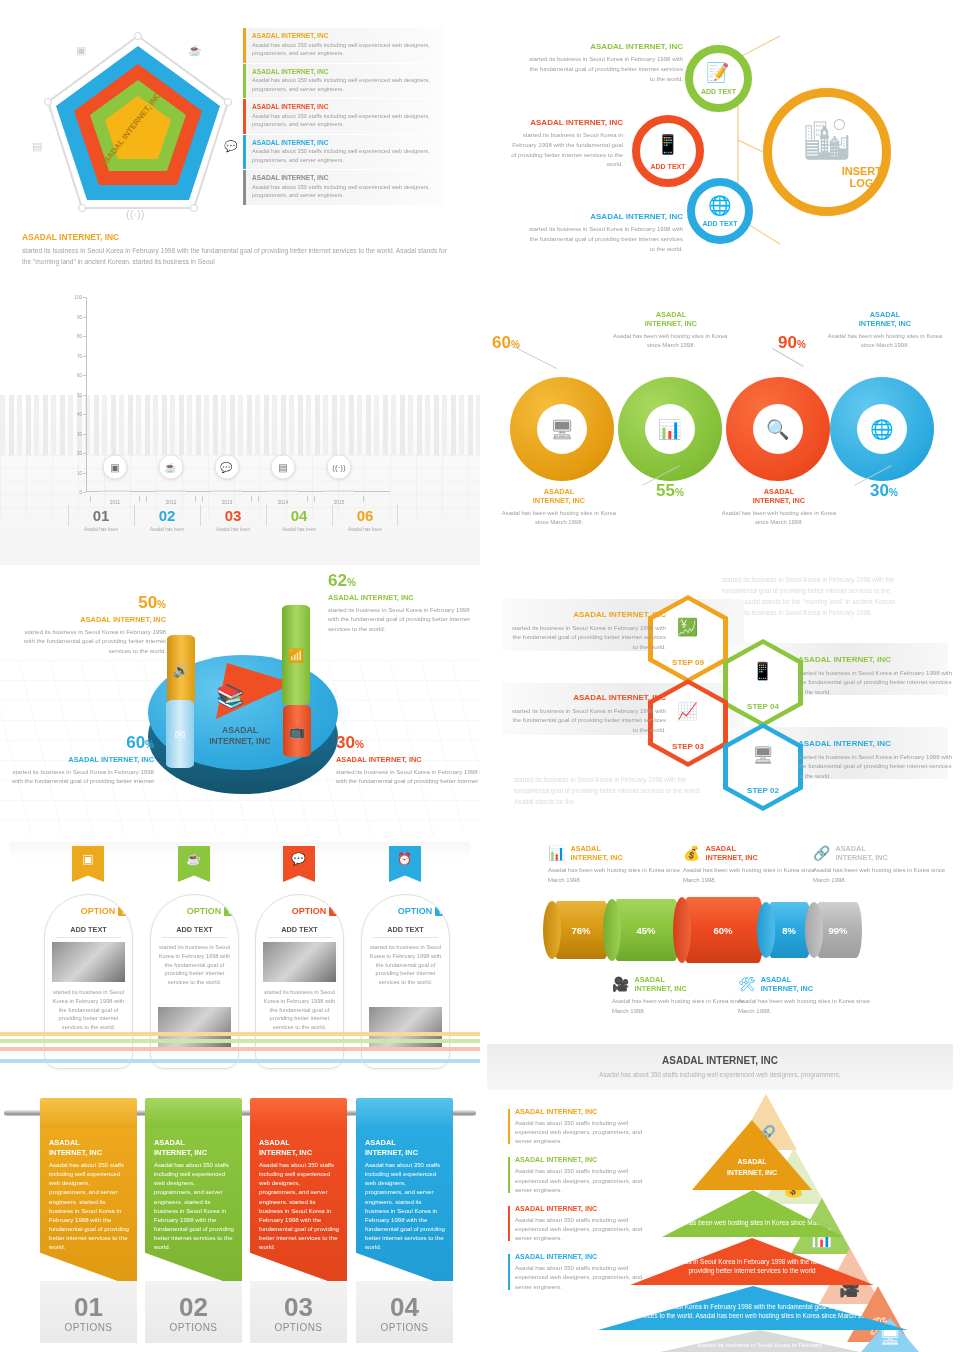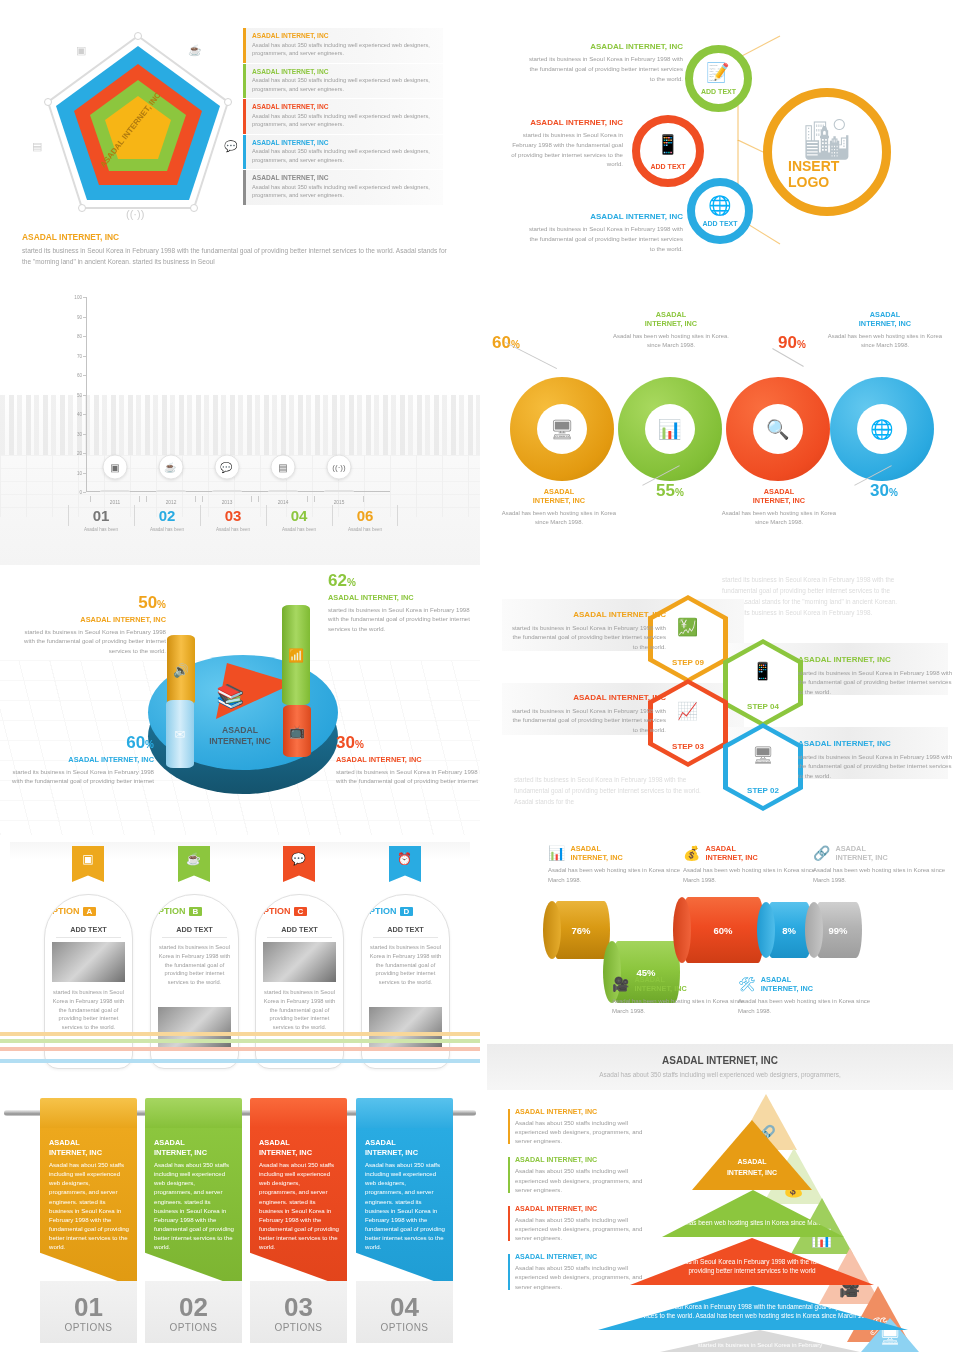--- a/index.html
+++ b/index.html
@@ -39,22 +39,22 @@
   #circles-panel { left:480px; top:0; width:480px; height:285px; }
   .cbubble { position:absolute; border-radius:50%; background:#fff;
              display:flex; align-items:flex-end; justify-content:center; }
   .cbubble .lbl { font-size:7px; font-weight:bold; padding-bottom:9px; }
   .cbubble .ic { position:absolute; left:50%; top:38%; transform:translate(-50%,-50%); font-size:19px; }
   .ctext { position:absolute; text-align:right; }
   .ctext .h { font-size:8px; font-weight:bold; margin-bottom:3px; }
   .ctext .p { font-size:6.1px; line-height:1.6; color:#9d9d9d; }
   #insert-logo { position:absolute; left:283px; top:88px; width:128px; height:128px;
                  border-radius:50%; border:9px solid #f0a31c; background:#fff; }
-  #insert-logo .lg { position:absolute; left:16px; right:0; bottom:17px; text-align:left;
-                 font-size:14px; font-weight:bold; color:#f0a31c; line-height:1.15; }
+  #insert-logo .lg { position:absolute; left:0; right:0; bottom:17px; text-align:right;
+                 font-size:11px; font-weight:bold; color:#f0a31c; line-height:1.15; }
   #insert-logo .bld { position:absolute; left:50%; top:38%; transform:translate(-50%,-50%); font-size:40px; color:#b9c4cb; }
 
   
   #bar-panel { left:0; top:285px; width:480px; height:280px;
                background:linear-gradient(to bottom,#fff 0%,#fff 38%,#fafafa 55%,#f4f4f4 100%); }
   .skyline { position:absolute; left:0; right:0; top:110px; height:60px;
              background:repeating-linear-gradient(to right,#ececec 0 5px,transparent 5px 9px,#e6e6e6 9px 14px,transparent 14px 17px);
              opacity:.75; }
   .grid-floor { position:absolute; left:0; right:0; top:170px; height:62px; opacity:.5;
     background-image:
@@ -143,21 +143,21 @@
   .opt-head-bg { position:absolute; left:10px; top:10px; width:460px; height:18px;
                  background:linear-gradient(to bottom,#f6f6f6,#fff); }
   .ribbon { position:absolute; width:32px; height:36px; }
   .ribbon .top { position:absolute; left:0; top:0; width:32px; height:36px;
                  clip-path:polygon(0 0,100% 0,100% 100%,50% 82%,0 100%); }
   .ribbon .ri { position:absolute; left:50%; top:13px; transform:translate(-50%,-50%);
                 font-size:12px; color:#fff; }
   .ocard { position:absolute; width:89px; height:175px;
            border:1px solid #e0e0e0; border-radius:44px 44px 14px 14px; background:#fff;
            box-shadow:0 1px 3px rgba(0,0,0,.06); overflow:hidden; }
-  .ocard .ohead { position:absolute; left:0; right:0; top:11px; text-align:left;
+  .ocard .ohead { position:absolute; left:0; right:0; top:11px; text-align:right;
                   font-size:9px; font-weight:bold; }
   .ocard .tag { display:inline-block; color:#fff; font-size:8px; font-weight:bold;
                 padding:0 4px; margin-left:3px; border-radius:1px; }
   .ocard .addtext { position:absolute; left:0; right:0; top:30px; text-align:center;
                     font-size:7.3px; font-weight:bold; color:#4f4f4f; }
   .ocard .sep { position:absolute; left:11px; right:11px; top:42px; height:1px; background:#e6e6e6; }
   .ocard .photo { position:absolute; left:7px; right:7px; height:40px;
                   background:linear-gradient(135deg,#8e8e8e,#d5d5d5,#6f6f6f); }
   .ocard .otxt { position:absolute; left:7px; right:7px; font-size:5.7px; line-height:1.55;
                  text-align:center; color:#9d9d9d; }
@@ -669,21 +669,21 @@
         <span class="h" style="color:#c2c2c2">
           <span>ASADAL</span><br><span>INTERNET, INC</span></span>
         </div>
       <div class="p">Asadal has been  web hosting sites in Korea since March 1998.</div>
     </div>
 
     <div class="bigcyl" style="left:72px;top:69px;width:58px;height:58px;background:linear-gradient(to bottom,#eab43b,#d99a14 45%,#b87d09);border-radius:6px/50%;">
       <div class="cap" style="background:linear-gradient(to right,#c2860c,#e6ad2d);"></div>
       <span style="position:relative;z-index:2">76%</span>
     </div>
-    <div class="bigcyl" style="left:132px;top:67px;width:68px;height:62px;background:linear-gradient(to bottom,#a3d45c,#8cc63e 45%,#6ea82a);border-radius:6px/50%;margin-top:42px;">
+    <div class="bigcyl" style="left:132px;top:67px;width:68px;height:62px;background:linear-gradient(to bottom,#a3d45c,#8cc63e 45%,#6ea82a);border-radius:6px/50%;">
       <div class="cap" style="background:linear-gradient(to right,#76ae2e,#9ed056);"></div>
       <span style="position:relative;z-index:2">45%</span>
     </div>
     <div class="bigcyl" style="left:202px;top:65px;width:82px;height:66px;background:linear-gradient(to bottom,#f56b3c,#ef4b21 45%,#cf3d15);border-radius:6px/50%;">
       <div class="cap" style="background:linear-gradient(to right,#d2411a,#f1633a);"></div>
       <span style="position:relative;z-index:2">60%</span>
     </div>
     <div class="bigcyl" style="left:286px;top:70px;width:46px;height:56px;background:linear-gradient(to bottom,#58c2ed,#2aa9e0 45%,#1b92c8);border-radius:6px/50%;">
       <div class="cap" style="background:linear-gradient(to right,#1f9ad1,#4fbdea);"></div>
       <span style="position:relative;z-index:2">8%</span>

